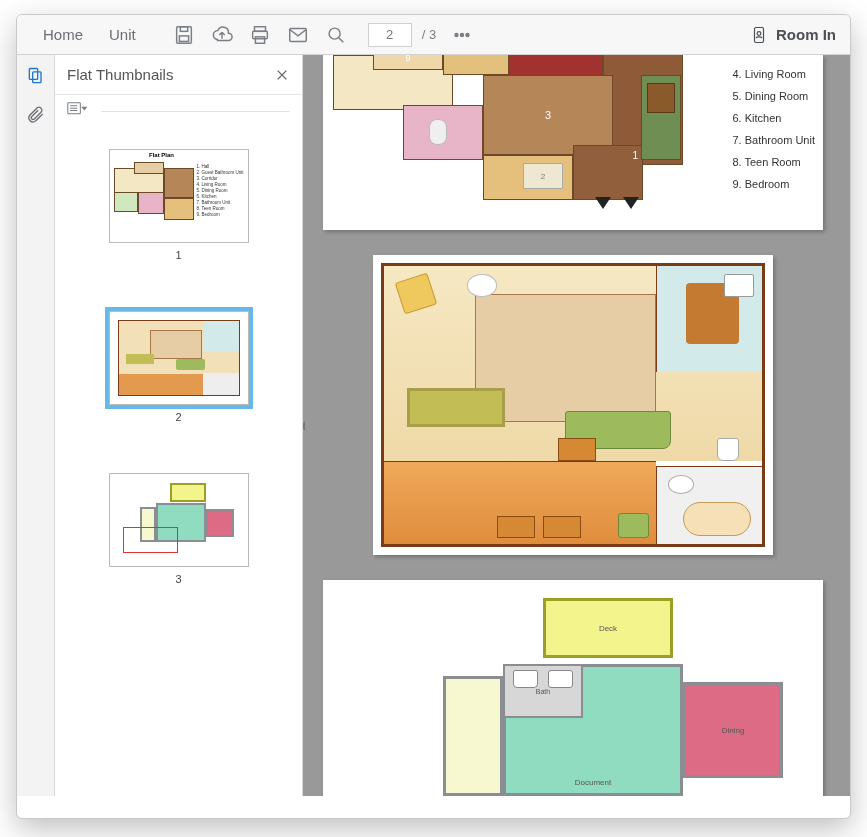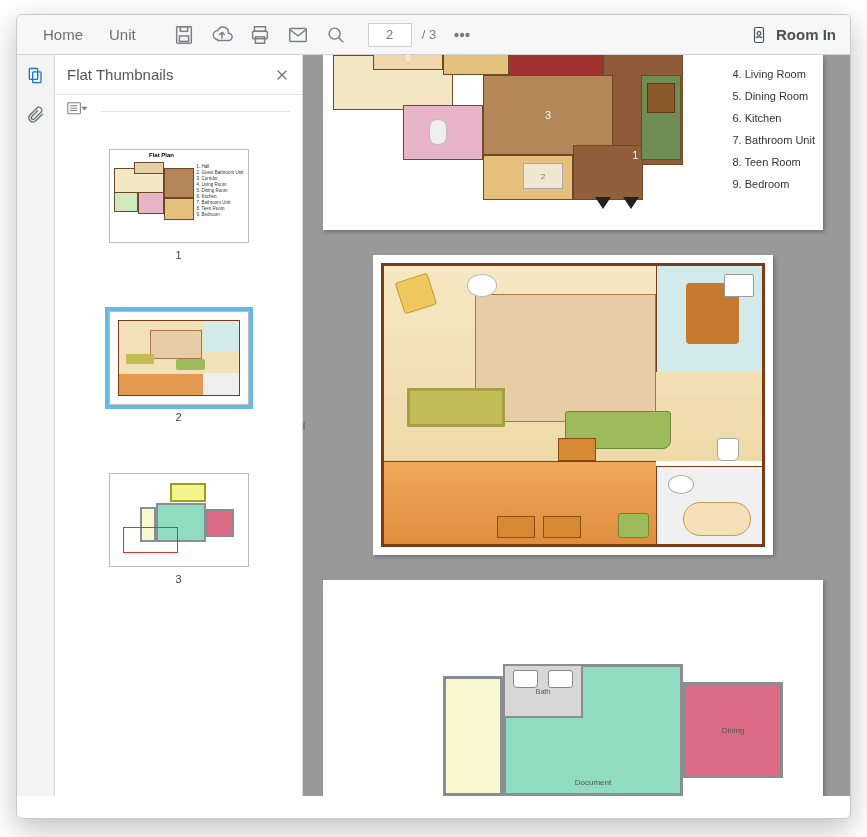--- a/index.html
+++ b/index.html
@@ -298,20 +298,21 @@
           <div class="cab2a"></div>
             <div class="cab2b"></div>
           <div style="position:absolute;left:4%;top:4%;width:9%;height:12%;background:#f0c95e;border:1px solid #c79a30;border-radius:3px;transform:rotate(-18deg)"></div>
           <div style="position:absolute;left:22%;top:3%;width:8%;height:8%;background:#fff;border:1px solid #bbb;border-radius:50%"></div>
           <div style="position:absolute;left:46%;top:62%;width:10%;height:8%;background:#d58933;border:1px solid #8b4b15"></div>
           <div style="position:absolute;right:30%;bottom:2%;width:8%;height:9%;background:#9dbb5c;border:1px solid #6c8a3a;border-radius:3px"></div>
         </div>
       </div>
 
       <div class="doc-page p3">
+        <div class="deck3">Deck</div>
         <div class="kitchen3">Document</div>
         <div class="bath3">Bath</div>
         <div class="dining3">Dining</div>
         <div class="side3"></div>
         <div style="position:absolute;left:38%;top:30%;width:5%;height:6%;background:#fff;border:1px solid #888;border-radius:2px 2px 4px 4px"></div>
         <div style="position:absolute;left:45%;top:30%;width:5%;height:6%;background:#fff;border:1px solid #888;border-radius:3px"></div>
       </div>
     </div>
 
   </div>

